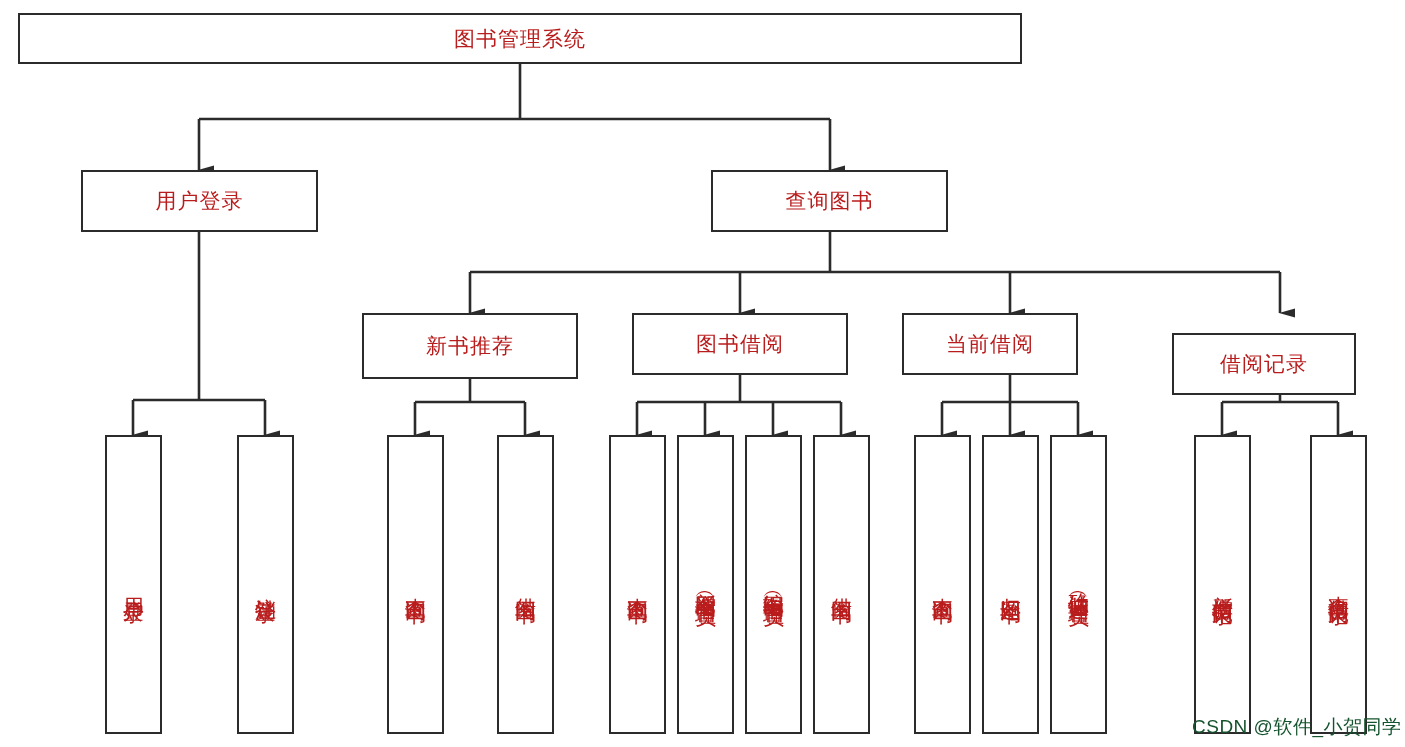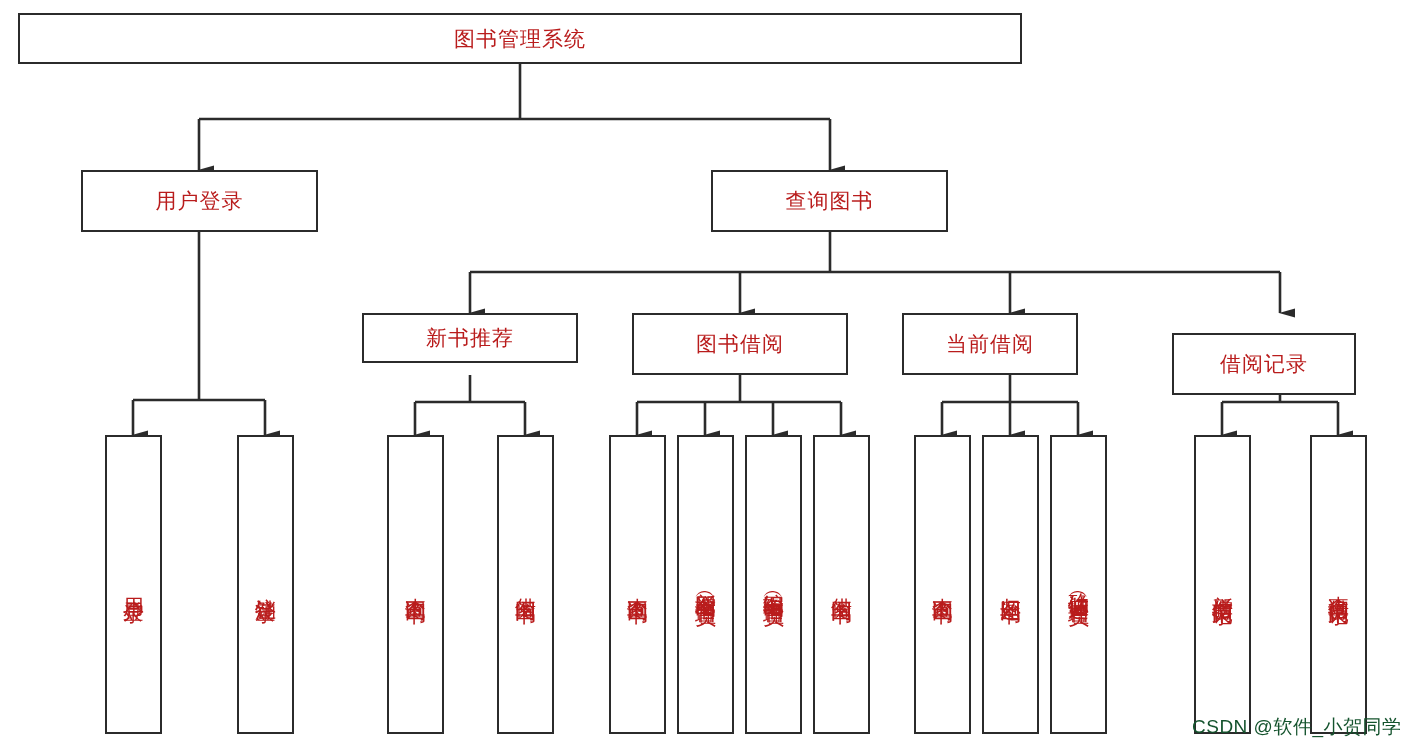--- a/index.html
+++ b/index.html
@@ -118,21 +118,21 @@
       <path d="M1222,402 L1222,435" marker-end="url(#arr)"></path>
       <path d="M1338,402 L1338,435" marker-end="url(#arr)"></path>
     </g>
   </svg>
 
   <div class="node horiz" style="left:18px; top:13px; width:1004px; height:51px;">图书管理系统</div>
 
   <div class="node horiz" style="left:81px; top:170px; width:237px; height:62px;">用户登录</div>
   <div class="node horiz" style="left:711px; top:170px; width:237px; height:62px;">查询图书</div>
 
-  <div class="node horiz" style="left:362px; top:313px; width:216px; height:50px;">新书推荐</div>
+  <div class="node horiz" style="left:362px; top:313px; width:216px; height:66px;">新书推荐</div>
   <div class="node horiz" style="left:632px; top:313px; width:216px; height:62px;">图书借阅</div>
   <div class="node horiz" style="left:902px; top:313px; width:176px; height:62px;">当前借阅</div>
   <div class="node horiz" style="left:1172px; top:313px; width:184px; height:62px;margin-top:20px;">借阅记录</div>
 
   <div class="node vert" style="left:105px; top:435px; width:57px; height:299px;">
     <span class="vlabel">用户登录</span>
   </div>
   <div class="node vert" style="left:237px; top:435px; width:57px; height:299px;">
     <span class="vlabel">注销登录</span>
   </div>

